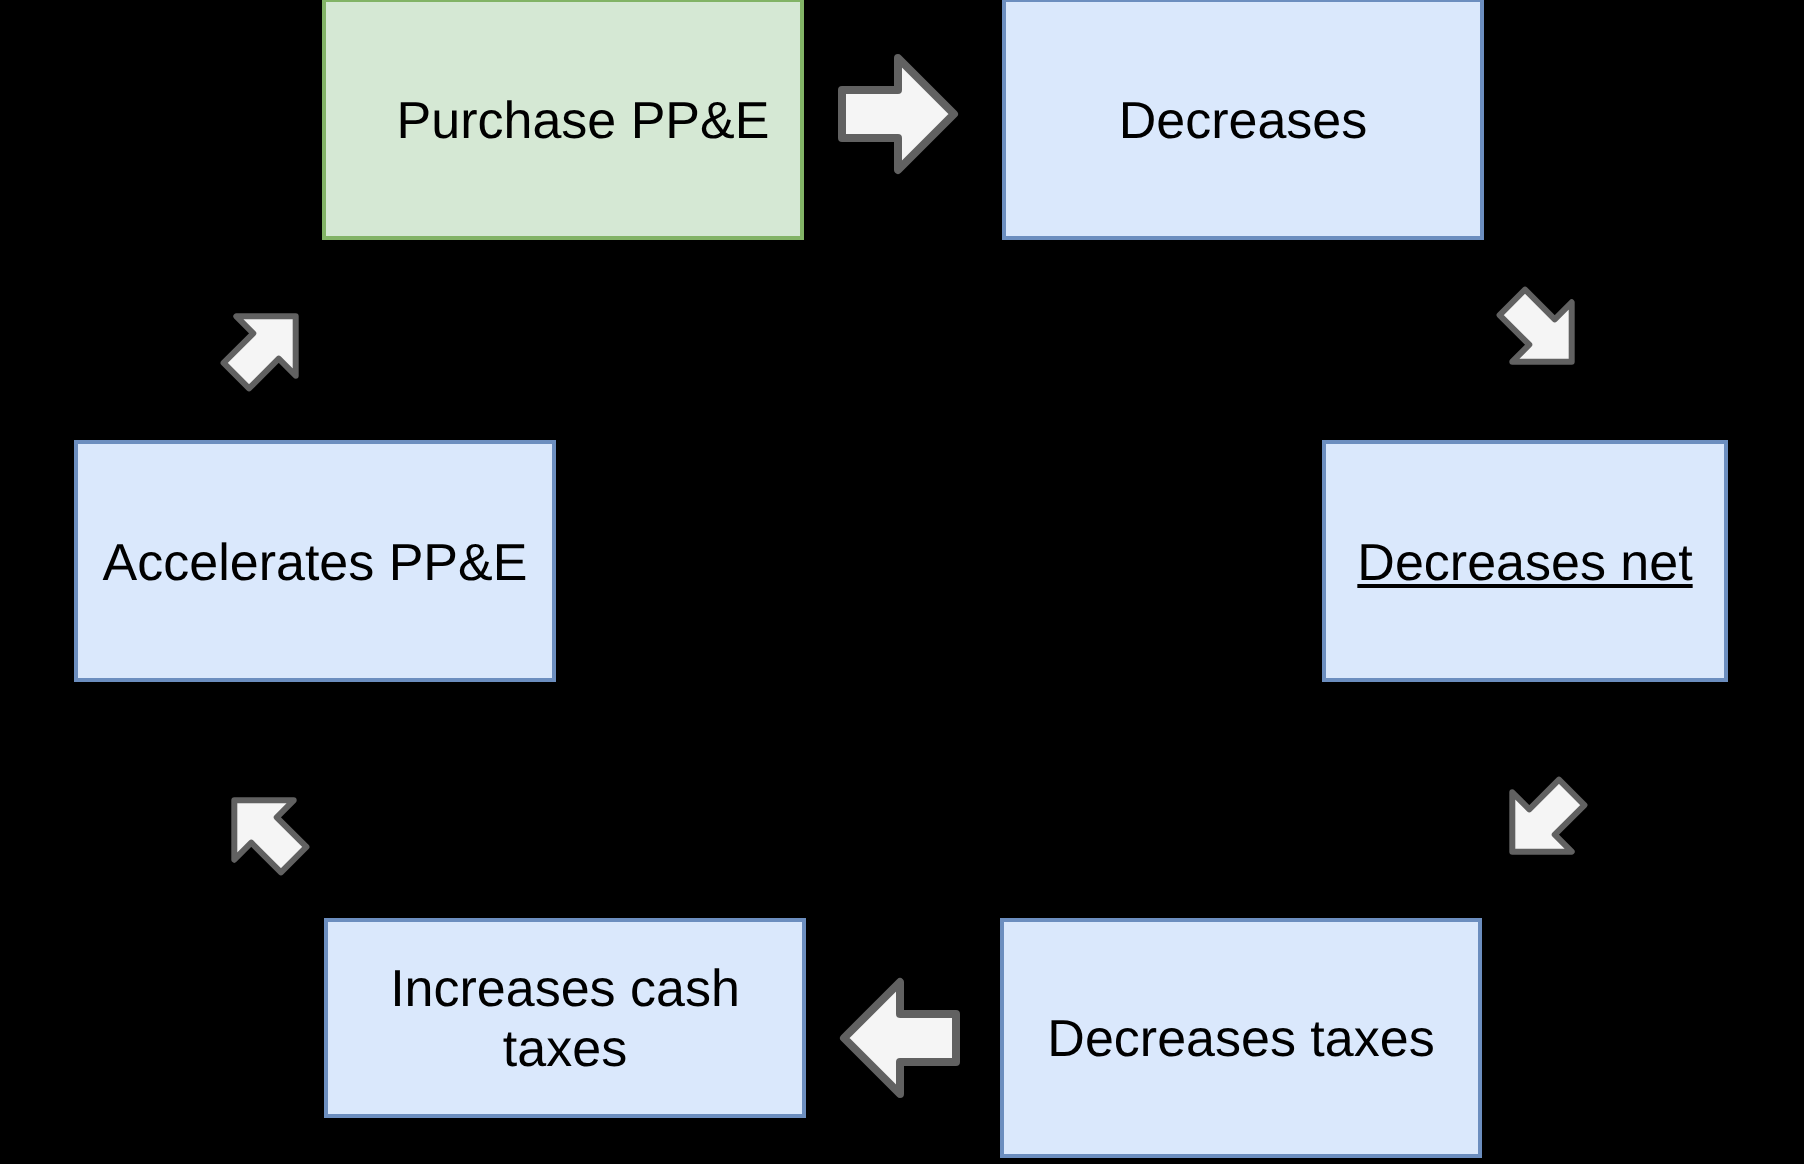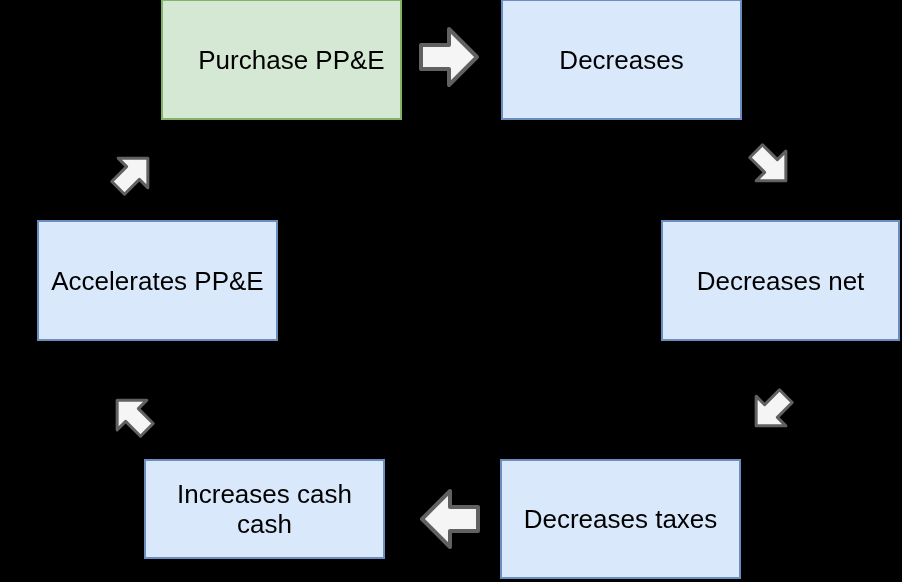--- a/index.html
+++ b/index.html
@@ -35,23 +35,23 @@
   }
   .node.blue {
     background: #dae8fc;
     border: 2px solid #6c8ebf;
   }
   .line { display: block; }
 
   
   #node-purchase-ppe          { left: 161px; top: -1px;  width: 241px; height: 121px; }
   #node-increases-depreciation{ left: 501px; top: -1px;  width: 241px; height: 121px; }
-  #node-decreases-net-income  { left: 661px; top: 220px; width: 239px; height: 121px; }
+  #node-decreases-net-income  { left: 661px; top: 220px; width: 203px; height: 121px; text-decoration: underline; }
   #node-decreases-taxes       { left: 500px; top: 459px; width: 241px; height: 120px; }
-  #node-increases-cash-flow   { left: 144px; top: 459px; width: 241px; height: 100px; align-items: center; }
+  #node-increases-cash-flow   { left: 162px; top: 459px; width: 241px; height: 100px; align-items: center; }
   #node-accelerates-ppe       { left: 1px;   top: 220px; width: 241px; height: 121px; margin-left: 36px; }
 
   .block-arrow {
     position: absolute;
     width: 60px;
     height: 60px;
     overflow: visible;
   }
   .block-arrow polygon {
     fill: #f5f5f5;
@@ -82,21 +82,21 @@
   <div class="node blue" id="node-decreases-net-income">
     <span class="line">Decreases net</span>
   </div>
 
   <div class="node blue" id="node-decreases-taxes">
     <span class="line">Decreases taxes</span>
   </div>
 
   <div class="node blue" id="node-increases-cash-flow">
     <span class="line">Increases cash</span>
-    <span class="line">cash</span>
+    <span class="line">taxes</span>
   </div>
 
   <div class="node blue" id="node-accelerates-ppe">
     <span class="line">Accelerates PP&amp;E</span>
   </div>
 
   <svg class="block-arrow" id="arrow-e" viewBox="0 0 60 60">
     <polygon points="2,18 30,18 30,2 58,30 30,58 30,42 2,42"></polygon>
   </svg>
 

